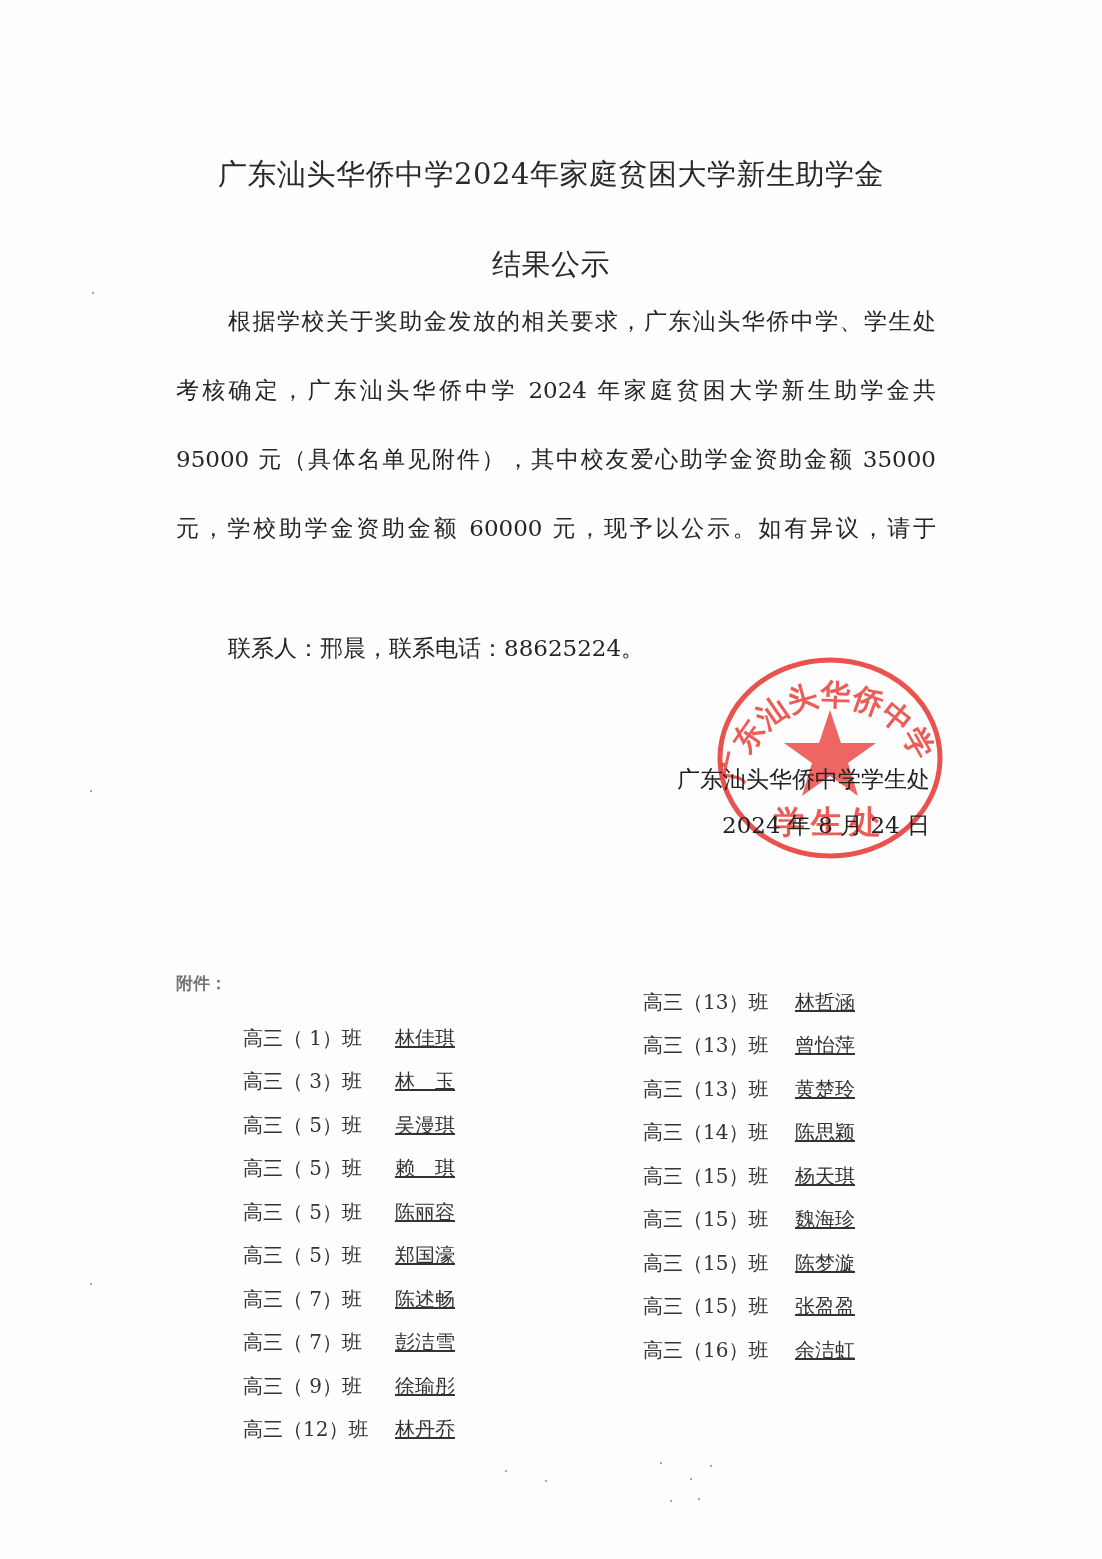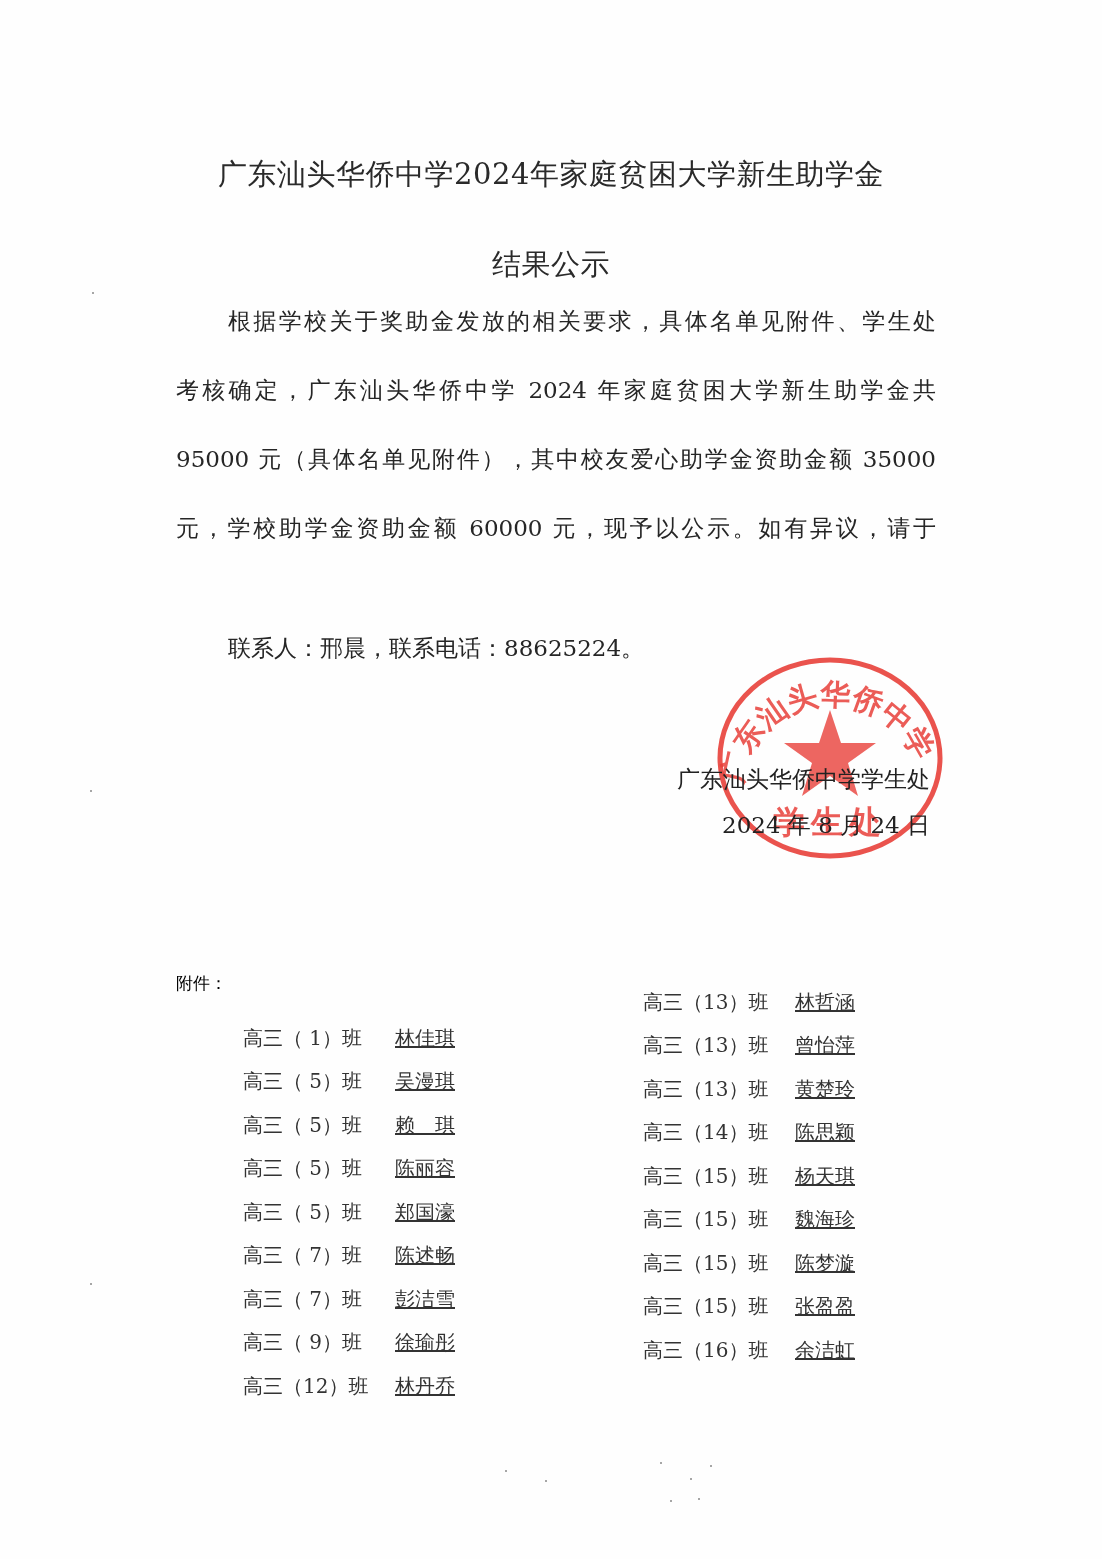--- a/index.html
+++ b/index.html
@@ -10,39 +10,39 @@
     .title.l2 { top: 212px; margin-top: 33px; }
     .para { position: absolute; left: 176px; width: 760px; font-size: 23px; line-height: 69px; color: #262626; }
     .para .line { display: block; white-space: nowrap; text-align: justify; text-align-last: justify; height: 69px; }
     .para .line.first { padding-left: 52px; }
     .para .line.last { text-align-last: left; }
     .contact { position: absolute; left: 228px; top: 633px; font-size: 23px; color: #262626; white-space: nowrap; }
     .sign { position: absolute; right: 172px; font-size: 23px; color: #222; white-space: nowrap; z-index: 3; }
     .sign.org { top: 740px; margin-top: 24px; }
     .sign.date { top: 810px; }
     .seal { position: absolute; left: 714px; top: 655px; width: 232px; height: 206px; z-index: 2; }
-    .attach-label { position: absolute; left: 176px; top: 972px; font-size: 17px; color: #000000; }
+    .attach-label { position: absolute; left: 176px; top: 972px; font-size: 17px; color: #737373; font-weight: bold; }
     .col { position: absolute; font-size: 20px; color: #333; }
     .col.left { left: 243px; top: 1008px; }
     .col.right { left: 643px; top: 972px; }
     .row { height: 43.5px; white-space: nowrap; display: flex; align-items: flex-end; }
     .row .cls { display: inline-block; width: 152px; }
     .row .nm { display: inline-block; letter-spacing: 0px; text-decoration: underline; }
     .speck { position: absolute; width: 2px; height: 2px; background: #888; border-radius: 1px; }
   </style>
 </head>
 <body>
 
 <div class="page">
 
   <div class="title l1">广东汕头华侨中学2024年家庭贫困大学新生助学金</div>
   <div class="title l2">结果公示</div>
 
   <div class="para" style="top:287px;">
-    <span class="line first">根据学校关于奖助金发放的相关要求，具体名单见附件、学生处</span>
+    <span class="line first">根据学校关于奖助金发放的相关要求，广东汕头华侨中学、学生处</span>
     <span class="line">考核确定，广东汕头华侨中学 2024 年家庭贫困大学新生助学金共</span>
     <span class="line">95000 元（具体名单见附件），其中校友爱心助学金资助金额 35000</span>
     <span class="line">元，学校助学金资助金额 60000 元，现予以公示。如有异议，请于</span>
   </div>
 
   <div class="contact">联系人：邢晨，联系电话：88625224。</div>
 
   <svg class="seal" viewBox="0 0 232 206">
     <ellipse cx="116" cy="103" rx="110" ry="98" fill="none" stroke="#e8403a" stroke-width="5" opacity="0.9"></ellipse>
     <defs>
@@ -57,20 +57,24 @@
 
   <div class="sign org">广东汕头华侨中学学生处</div>
   <div class="sign date">2024 年 8 月 24 日</div>
 
   <div class="attach-label">附件：</div>
 
   <div class="col left">
     <div class="row">
         <span class="cls">高三（ 1）班</span>
         <span class="nm">林佳琪</span>
+      </div>
+    <div class="row">
+        <span class="cls">高三（ 3）班</span>
+        <span class="nm">林　玉</span>
       </div>
     <div class="row">
         <span class="cls">高三（ 5）班</span>
         <span class="nm">吴漫琪</span>
       </div>
     <div class="row">
         <span class="cls">高三（ 5）班</span>
         <span class="nm">赖　琪</span>
       </div>
     <div class="row">

